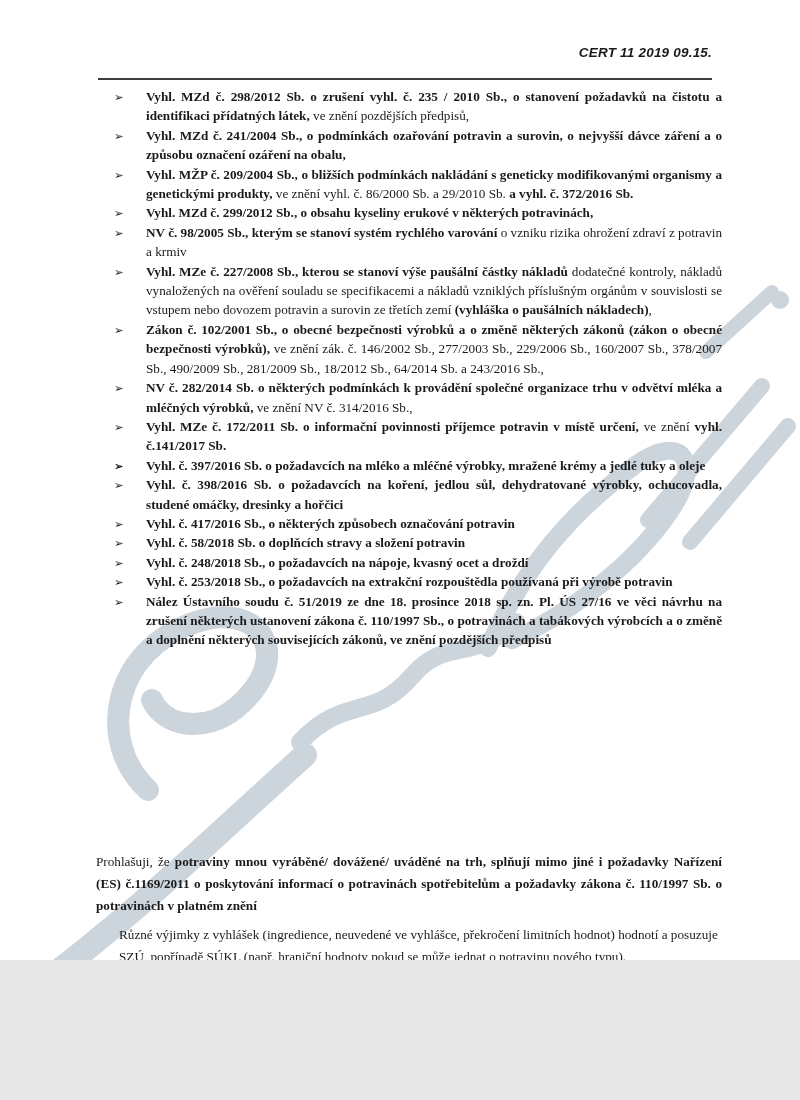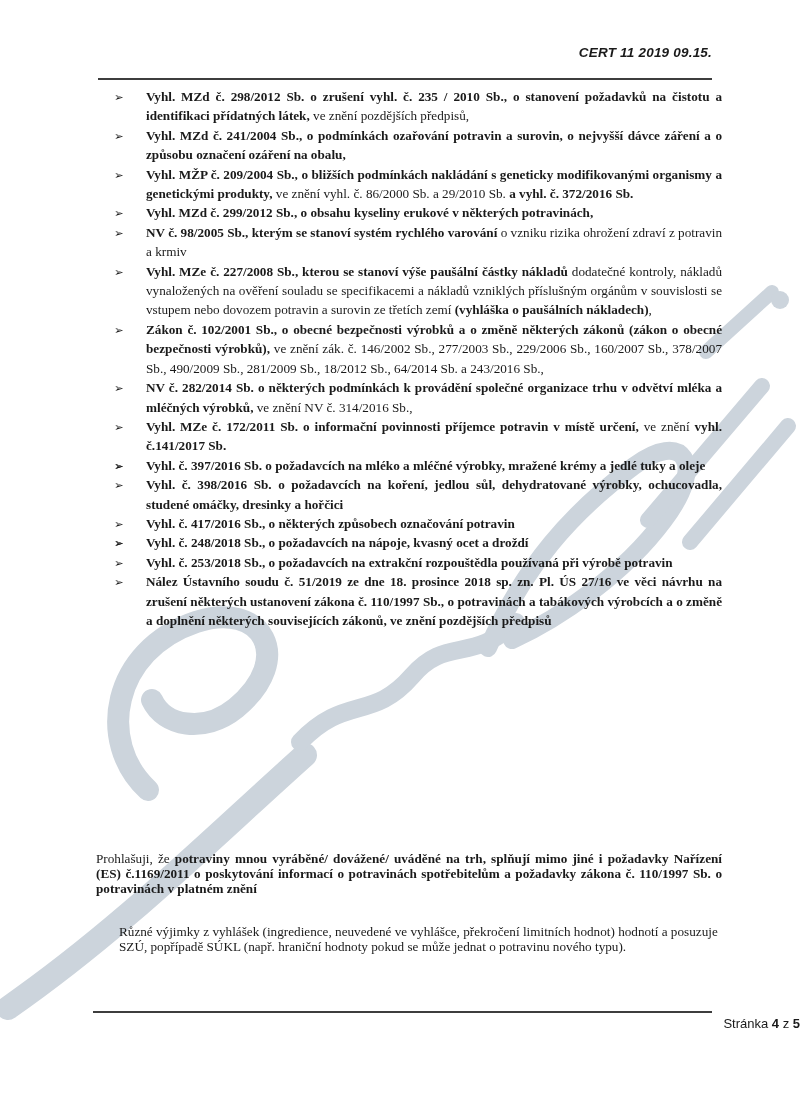--- a/index.html
+++ b/index.html
@@ -1,30 +1,30 @@
 <!DOCTYPE html>
 <html lang="cs"><head>
 <meta charset="utf-8">
 <style>
   html,body{margin:0;padding:0;background:#e8e8e8;}
-  .page{position:relative;width:800px;height:1100px;background:#ffffff;overflow:hidden;
+  .page{position:relative;width:800px;height:960px;background:#ffffff;overflow:hidden;
         font-family:"Liberation Serif",serif;color:#1a1a1a;margin:0 auto;}
   .wm{position:absolute;left:0;top:0;z-index:0;}
   .layer{position:relative;z-index:1;}
   .header-code{position:absolute;top:45px;right:88px;font-family:"Liberation Sans",sans-serif;
         font-style:italic;font-weight:bold;font-size:13.5px;letter-spacing:0.2px;}
   .rule-top{position:absolute;top:78px;left:98px;width:614px;height:2px;background:#3d3d3d;}
   .rule-bottom{position:absolute;top:1011px;left:93px;width:619px;height:2px;background:#3d3d3d;}
   .reg-list{position:absolute;top:87px;left:96px;width:626px;font-size:13.2px;line-height:19.4px;
         hyphens:none;}
   .li{position:relative;padding-left:50px;text-align:justify;}
   .bullet{position:absolute;left:18px;top:1px;font-family:"DejaVu Sans",sans-serif;
         font-size:11.5px;font-weight:normal;}
   .b{font-weight:bold;}
-  .para{position:absolute;left:96px;width:626px;font-size:13.2px;line-height:15px;hyphens:none;}
+  .para{position:absolute;left:96px;width:626px;font-size:13.2px;line-height:22px;hyphens:none;}
   #para1{top:851px;text-align:justify;}
   #para2{top:924px;text-align:left;margin-left:23px;}
   .footer-text{position:absolute;top:1016px;left:0;width:100%;text-align:right;
         font-family:"Liberation Sans",sans-serif;font-size:13px;}
 </style>
 </head>
 <body>
 
 <div class="page">
 
@@ -52,21 +52,21 @@
         <div class="li"><span class="bullet">➢</span><span><span class="b">Vyhl. MZd č. 299/2012 Sb., o obsahu kyseliny erukové v některých potravinách,</span></span></div>
         <div class="li"><span class="bullet">➢</span><span><span class="b">NV č. 98/2005 Sb., kterým se stanoví systém rychlého varování</span><span class="r"> o vzniku rizika ohrožení zdraví z potravin a krmiv</span></span></div>
         <div class="li"><span class="bullet">➢</span><span><span class="b">Vyhl. MZe č. 227/2008 Sb., kterou se stanoví výše paušální částky nákladů</span><span class="r"> dodatečné kontroly, nákladů vynaložených na ověření souladu se specifikacemi a nákladů vzniklých příslušným orgánům v souvislosti se vstupem nebo dovozem potravin a surovin ze třetích zemí </span><span class="b">(vyhláška o paušálních nákladech)</span><span class="r">,</span></span></div>
         <div class="li"><span class="bullet">➢</span><span><span class="b">Zákon č. 102/2001 Sb., o obecné bezpečnosti výrobků a o změně některých zákonů (zákon o obecné bezpečnosti výrobků),</span><span class="r"> ve znění zák. č. 146/2002 Sb., 277/2003 Sb., 229/2006 Sb., 160/2007 Sb., 378/2007 Sb., 490/2009 Sb., 281/2009 Sb., 18/2012 Sb., 64/2014 Sb. a 243/2016 Sb.,</span></span></div>
         <div class="li"><span class="bullet">➢</span><span><span class="b">NV č. 282/2014 Sb. o některých podmínkách k provádění společné organizace trhu v odvětví mléka a mléčných výrobků,</span><span class="r"> ve znění NV č. 314/2016 Sb.,</span></span></div>
         <div class="li"><span class="bullet">➢</span><span><span class="b">Vyhl. MZe č. 172/2011 Sb. o informační povinnosti příjemce potravin v místě určení,</span><span class="r"> ve znění </span><span class="b">vyhl. č.141/2017 Sb.</span></span></div>
         <div class="li"><span class="bullet">➢</span></div>
         <div class="li"><span class="bullet">➢</span><span><span class="b">Vyhl. č. 397/2016 Sb. o požadavcích na mléko a mléčné výrobky, mražené krémy a jedlé tuky a oleje</span></span></div>
         <div class="li"><span class="bullet">➢</span><span><span class="b">Vyhl. č. 398/2016 Sb. o požadavcích na koření, jedlou sůl, dehydratované výrobky, ochucovadla, studené omáčky, dresinky a hořčici</span></span></div>
         <div class="li"><span class="bullet">➢</span><span><span class="b">Vyhl. č. 417/2016 Sb., o některých způsobech označování potravin</span></span></div>
-        <div class="li"><span class="bullet">➢</span></div>
+        <div class="li"><span class="bullet">➢</span><span><span class="b">Vyhl. č. 58/2018 Sb. o doplňcích stravy a složení potravin</span></span></div>
         <div class="li"><span class="bullet">➢</span><span><span class="b">Vyhl. č. 248/2018 Sb., o požadavcích na nápoje, kvasný ocet a droždí</span></span></div>
         <div class="li"><span class="bullet">➢</span><span><span class="b">Vyhl. č.  253/2018 Sb., o požadavcích na extrakční rozpouštědla používaná při výrobě potravin</span></span></div>
         <div class="li"><span class="bullet">➢</span><span><span class="b">Nález Ústavního soudu č. 51/2019 ze dne 18. prosince 2018 sp. zn. Pl. ÚS 27/16 ve věci návrhu na zrušení některých ustanovení zákona č. 110/1997 Sb., o potravinách a tabákových výrobcích a o změně a doplnění některých souvisejících zákonů, ve znění pozdějších předpisů</span></span></div>
       </div>
 
     <div class="para" id="para1"><span class="r">Prohlašuji, že </span><span class="b">potraviny mnou vyráběné/ dovážené/ uváděné na trh, splňují mimo jiné i požadavky Nařízení (ES) č.1169/2011 o poskytování informací o potravinách spotřebitelům a požadavky zákona č. 110/1997 Sb. o potravinách v platném znění</span></div>
     <div class="para" id="para2"><span class="r">Různé výjimky z vyhlášek (ingredience, neuvedené ve vyhlášce, překročení limitních hodnot) hodnotí a posuzuje SZÚ, popřípadě SÚKL (např. hraniční hodnoty pokud se může jednat o potravinu nového typu).</span></div>
 
     <div class="rule-bottom"></div>
     <div class="footer-text"><span class="r">Stránka </span><span class="b">4</span><span class="r"> z </span><span class="b">5</span></div>

